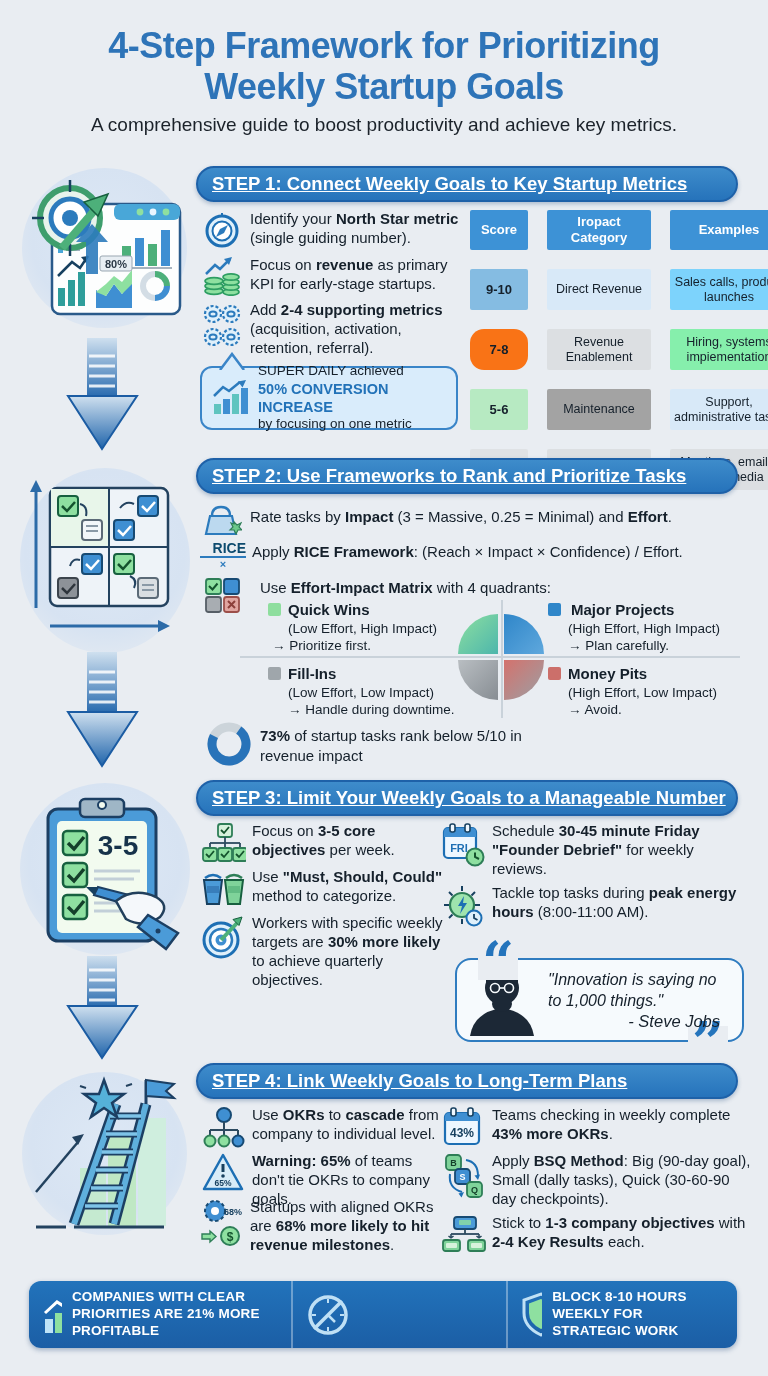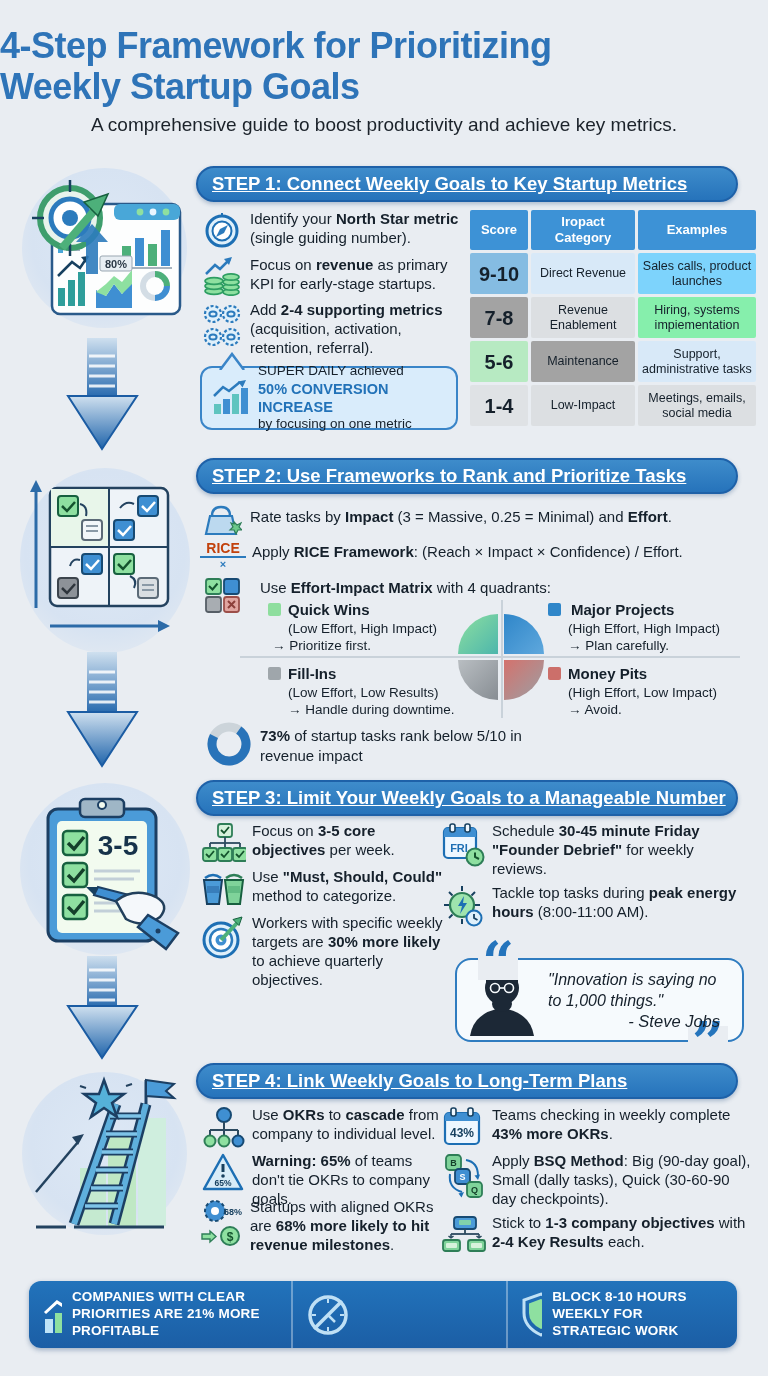--- a/index.html
+++ b/index.html
@@ -1,57 +1,57 @@
 <!DOCTYPE html>
 <html><head>
 <meta charset="utf-8">
 <style>
   html,body{margin:0;padding:0;background:#cfd6dd;}
   .page{position:relative;width:768px;height:1376px;background:#e9edf2;
         font-family:"Liberation Sans",sans-serif;color:#15202b;overflow:hidden;}
   .abs{position:absolute;}
   .b{font-weight:bold;}
-  .title{left:0;top:26px;width:768px;text-align:left;font-size:36px;line-height:1.13;
+  .title{left:0;top:26px;width:768px;text-align:center;font-size:36px;line-height:1.13;
          font-weight:bold;color:#2e74b8;letter-spacing:-0.5px;}
   .subtitle{left:0;top:114px;width:768px;text-align:center;font-size:19px;color:#1b222a;}
   .step-header{height:36px;background:linear-gradient(180deg,#3e8ccb,#2673bb);
          border:2px solid #1e61a8;border-radius:19px;color:#fff;font-weight:bold;
          font-size:18.5px;line-height:32px;padding-left:14px;box-sizing:border-box;
          white-space:nowrap;box-shadow:0 2px 4px rgba(25,70,120,.3);text-decoration:underline;}
   .bullet{display:flex;align-items:flex-start;}
   .txt{font-size:15px;line-height:1.26;}
   .icn{flex:0 0 auto;}
   .callout{background:#d9ecfb;border:2px solid #3a85c8;border-radius:12px;
          display:flex;align-items:center;gap:8px;padding:5px 8px;box-sizing:border-box;}
   .cl1,.cl3{font-size:13.5px;line-height:1.25;}
   .cl2{font-size:14.5px;font-weight:bold;color:#2272b8;line-height:1.25;}
   .s1table{display:grid;grid-template-columns:58px 104px 118px;
-         grid-template-rows:40px 41px 41px 41px 41px;gap:3px;font-size:12.5px;}
+         grid-template-rows:40px 41px 41px 41px 41px;gap:19px;font-size:12.5px;}
   .cell{display:flex;align-items:center;justify-content:center;text-align:center;
          border-radius:2px;padding:1px 3px;box-sizing:border-box;line-height:1.2;}
   .th{background:#3d92d6;color:#fff;font-weight:bold;font-size:13px;}
-  .score{font-weight:bold;font-size:20px;}
+  .score{font-weight:bold;font-size:13px;}
   .quad-title{font-weight:bold;font-size:15px;line-height:1.3;}
   .quad-line{font-size:13.5px;line-height:1.28;}
   .swatch{width:13px;height:13px;display:inline-block;border-radius:2px;}
   .divline{background:#c9d2da;}
   .stat-text{font-size:15px;line-height:1.3;}
   .quote-box{background:#f6fafd;border:2.5px solid #2f7cc0;border-radius:16px;}
   .quote-mark{color:#2474bc;font-size:56px;line-height:0.6;font-family:"DejaVu Serif",serif;
          background:#e9edf2;padding:0 4px;font-weight:bold;}
   .quote-text{font-style:italic;font-size:16px;line-height:1.3;}
   .quote-author{font-style:italic;font-size:16.5px;}
   .footer{background:linear-gradient(180deg,#2273bb,#1b5ea5);border-radius:12px;
          display:flex;align-items:stretch;color:#fff;box-shadow:0 2px 5px rgba(20,60,110,.35);}
   .fsec{display:flex;align-items:center;gap:10px;padding:0 12px;box-sizing:border-box;}
   .fsec+.fsec{border-left:2px solid rgba(255,255,255,.35);}
   .ftext{font-weight:bold;font-size:13.5px;line-height:1.25;letter-spacing:.2px;}
   .illus{border-radius:50%;background:radial-gradient(circle at 50% 45%,#dde8f5 0%,#d7e3f2 60%,rgba(231,237,243,0) 100%);}
-  .rice-icn{font-weight:bold;color:#c2410c;font-size:14px;border-bottom:2.5px solid #2c7bbd;
-         line-height:1.05;text-align:center;}
+  .rice-icn{font-weight:bold;color:#0c4a6e;font-size:14px;border-bottom:2.5px solid #2c7bbd;
+         line-height:1.05;text-align:right;}
   .rice-x{color:#2c7bbd;font-size:11px;font-weight:bold;text-align:center;line-height:1.1;}
 </style>
 </head>
 <body>
 
 <div class="page">
 
   <svg width="0" height="0" style="position:absolute">
     <defs>
       <linearGradient id="gArrow" x1="0" y1="0" x2="0" y2="1">
@@ -317,21 +317,21 @@
 
   <div class="abs s1table" style="left:470px;top:210px;width:286px">
     <div class="cell th">Score</div>
     <div class="cell th">Iropact Category</div>
     <div class="cell th">Examples</div>
 
     <div class="cell score" style="background: rgb(133, 188, 226);">9-10</div>
     <div class="cell" style="background: rgb(216, 233, 248);">Direct Revenue</div>
     <div class="cell" style="background: #7dd3fc;">Sales calls, product launches</div>
 
-    <div class="cell score" style="background: #a3a3a3;">7-8</div>
+    <div class="cell score" style="background: #f97316; border-radius: 14px;">7-8</div>
     <div class="cell" style="background: rgb(220, 223, 226);">Revenue Enablement</div>
     <div class="cell" style="background: #86efac;">Hiring, systems impiementation</div>
 
     <div class="cell score" style="background: rgb(183, 234, 194);">5-6</div>
     <div class="cell" style="background: #a3a3a3;">Maintenance</div>
     <div class="cell" style="background: rgb(216, 233, 248);">Support, administrative tasks</div>
 
     <div class="cell score" style="background: rgb(223, 226, 229);">1-4</div>
     <div class="cell" style="background: rgb(220, 223, 226);">Low-Impact</div>
     <div class="cell" style="background: rgb(220, 223, 226);">Meetings, emails, social media</div>
@@ -387,21 +387,21 @@
     </div>
     <div class="quad-line" style="margin-left:20px">(High Effort, High Impact)</div>
     <div class="quad-line" style="margin-left:20px">→ Plan carefully.</div>
   </div>
 
   <div class="abs" style="left:268px;top:664px;width:195px">
     <div style="display:flex;align-items:center;gap:7px">
       <span class="swatch" style="background: rgb(159, 166, 171);"></span>
       <span class="quad-title">Fill-Ins</span>
     </div>
-    <div class="quad-line" style="margin-left:20px">(Low Effort, Low Results)</div>
+    <div class="quad-line" style="margin-left:20px">(Low Effort, Low Impact)</div>
     <div class="quad-line" style="margin-left:20px">→ Handle during downtime.</div>
   </div>
 
   <div class="abs" style="left:548px;top:664px;width:195px">
     <div style="display:flex;align-items:center;gap:7px">
       <span class="swatch" style="background: rgb(204, 111, 106);"></span>
       <span class="quad-title">Money Pits</span>
     </div>
     <div class="quad-line" style="margin-left:20px">(High Effort, Low Impact)</div>
     <div class="quad-line" style="margin-left:20px">→ Avoid.</div>

